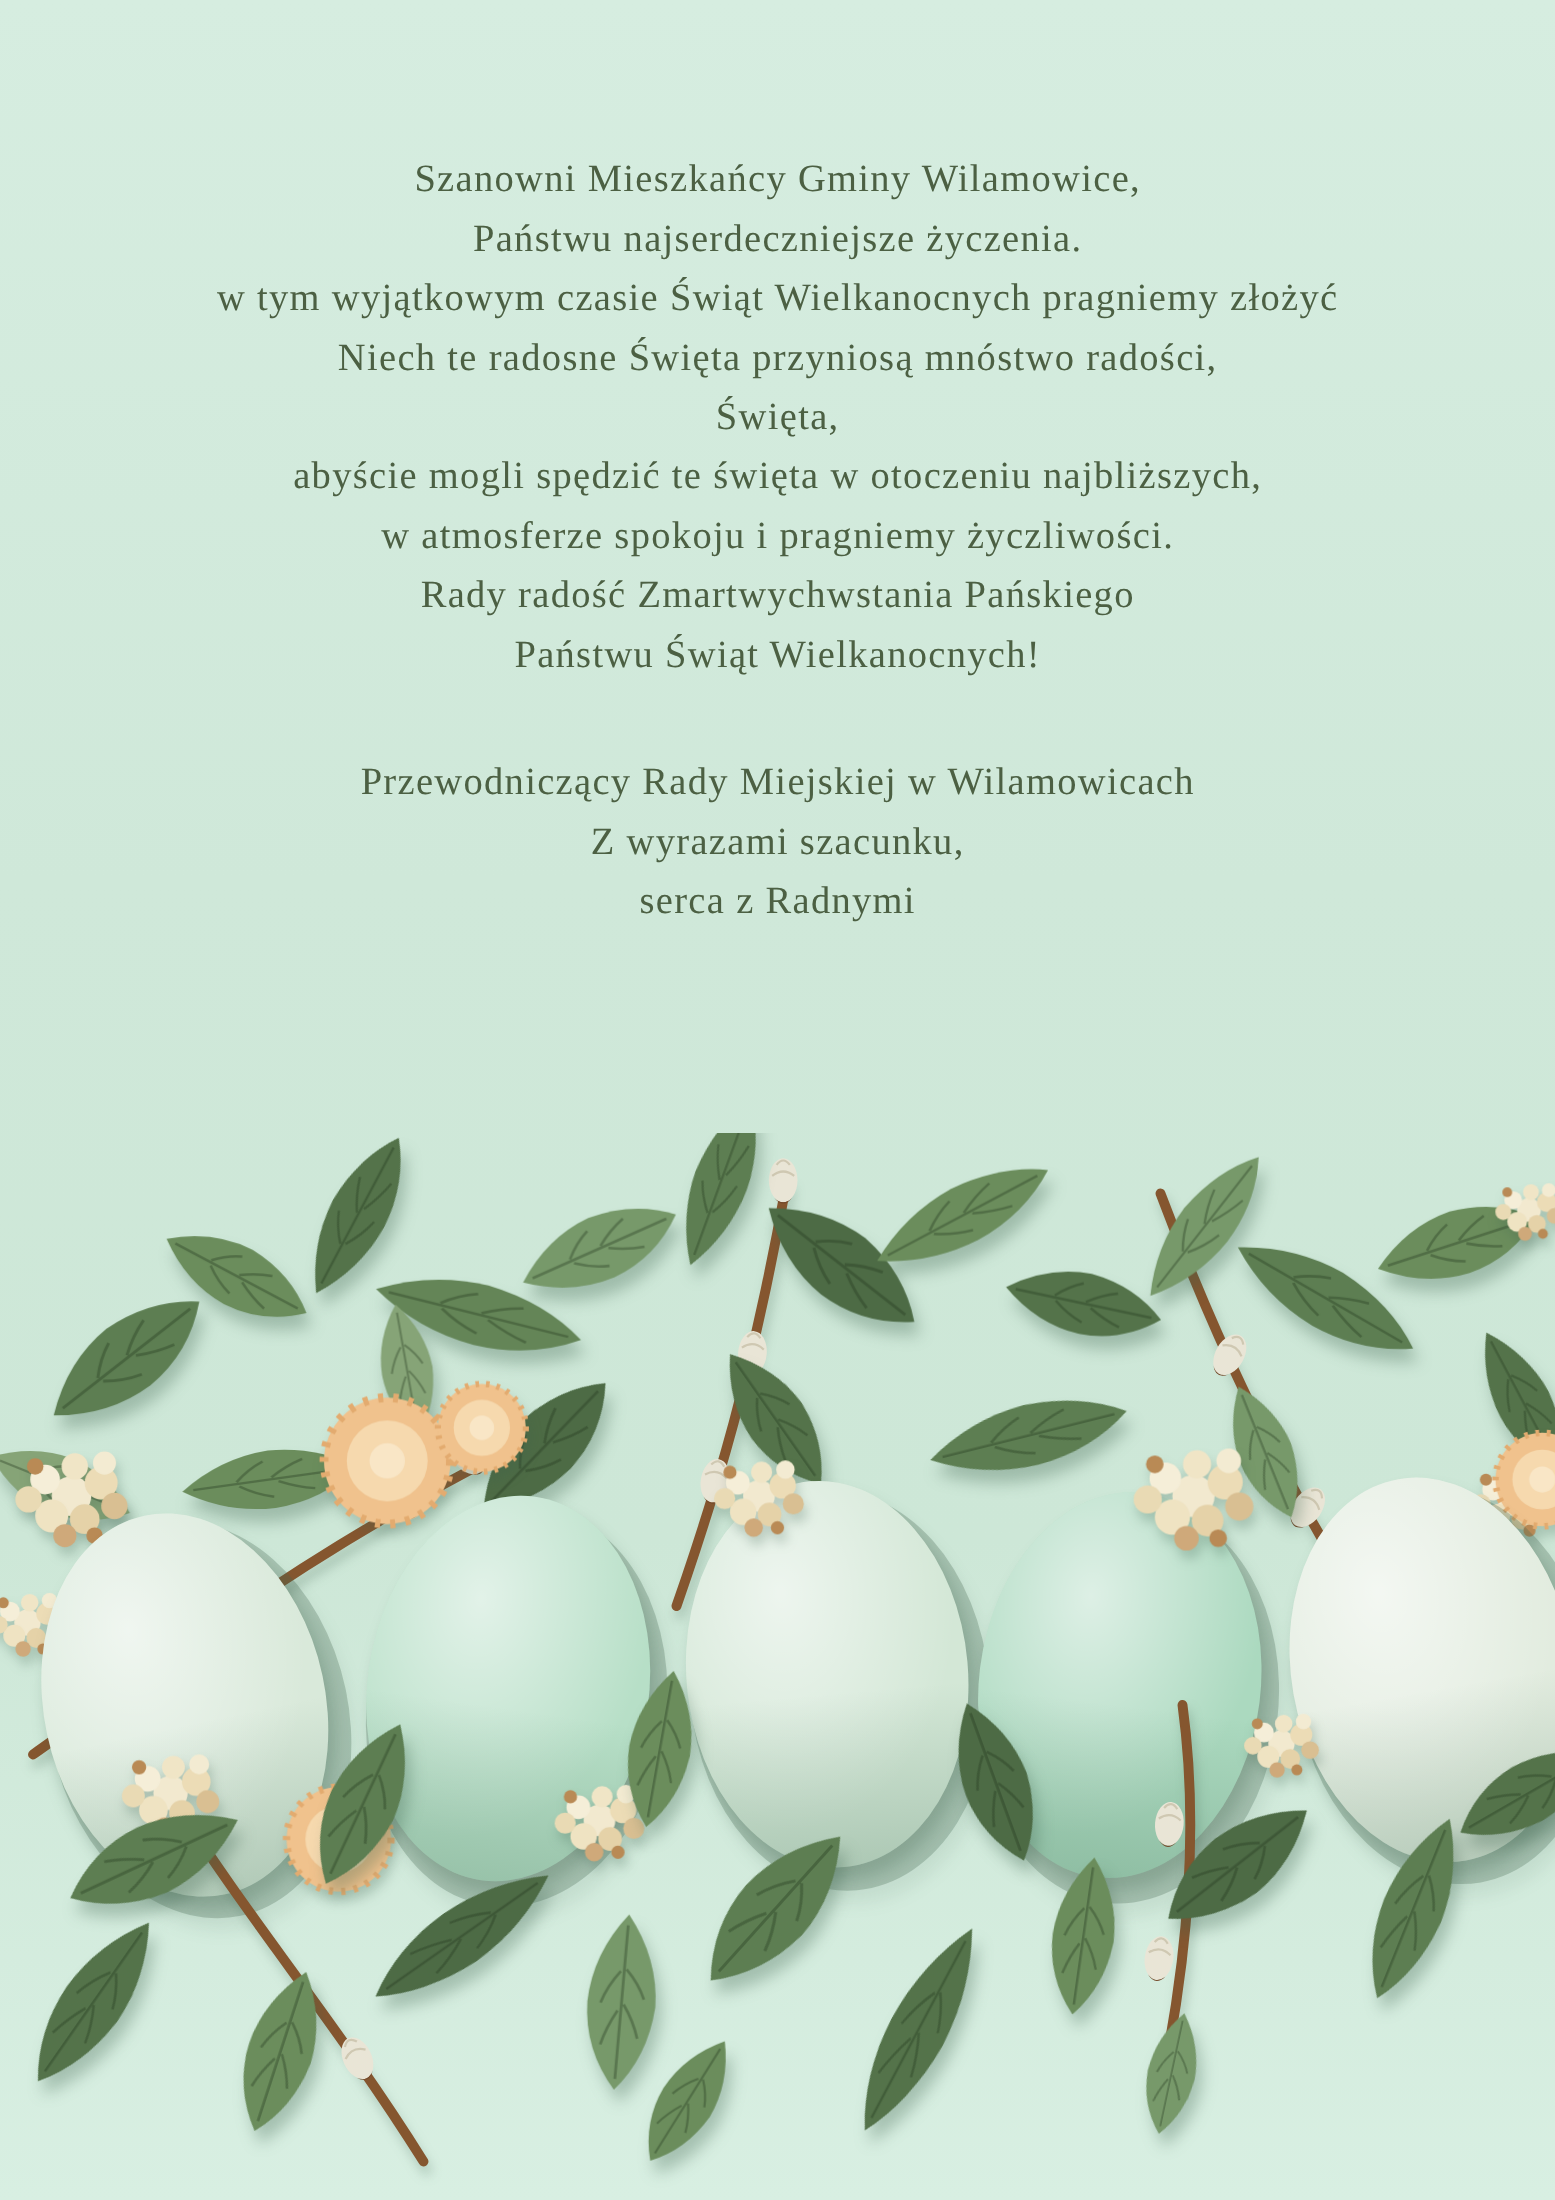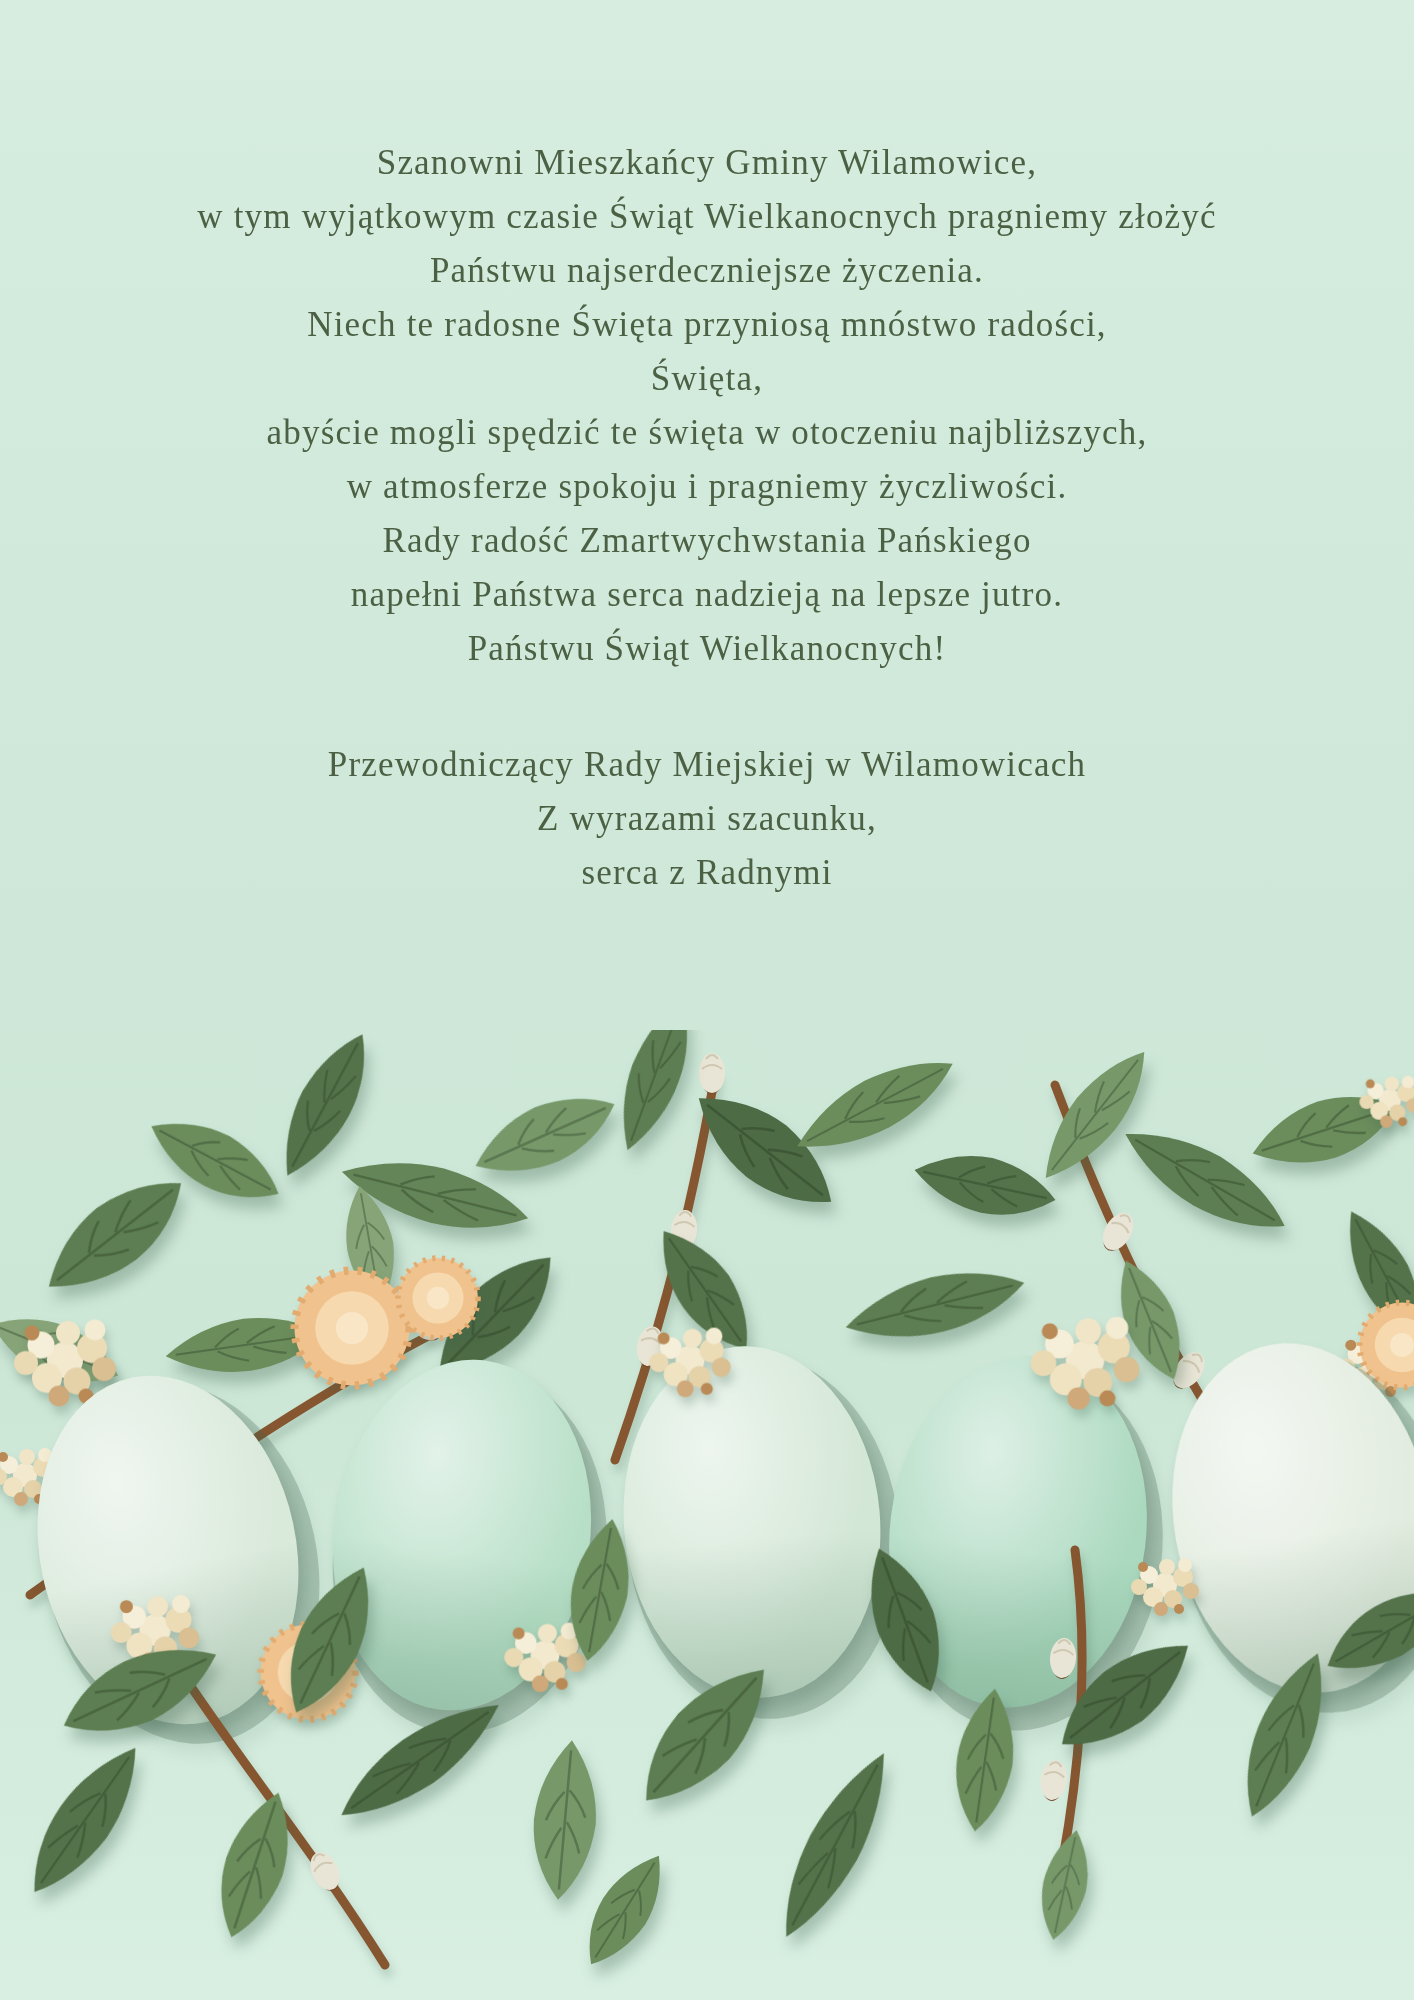--- a/index.html
+++ b/index.html
@@ -33,28 +33,27 @@
   .shadowed{filter:drop-shadow(5px 12px 7px rgba(60,95,75,0.32));}
   .shadowed-soft{filter:drop-shadow(3px 8px 5px rgba(60,95,75,0.25));}
 </style>
 </head>
 <body>
 
 <main class="card">
 
   <section class="greeting">
     <p>Szanowni Mieszkańcy Gminy Wilamowice,</p>
+    <p>Państwu najserdeczniejsze życzenia.</p>
     <p>w tym wyjątkowym czasie Świąt Wielkanocnych pragniemy złożyć</p>
-    <p>Państwu najserdeczniejsze życzenia.</p>
     <p>Niech te radosne Święta przyniosą mnóstwo radości,</p>
     <p>Święta,</p>
     <p>abyście mogli spędzić te święta w otoczeniu najbliższych,</p>
     <p>w atmosferze spokoju i pragniemy życzliwości.</p>
     <p>Rady radość Zmartwychwstania Pańskiego</p>
-    <p>napełni Państwa serca nadzieją na lepsze jutro.</p>
     <p>Państwu Świąt Wielkanocnych!</p>
 
     <div class="signature">
       <p>Przewodniczący Rady Miejskiej w Wilamowicach</p>
       <p>Z wyrazami szacunku,</p>
       <p>serca z Radnymi</p>
     </div>
   </section>
 
   <svg class="illustration" viewBox="0 0 1414 970" xmlns="http://www.w3.org/2000/svg">

